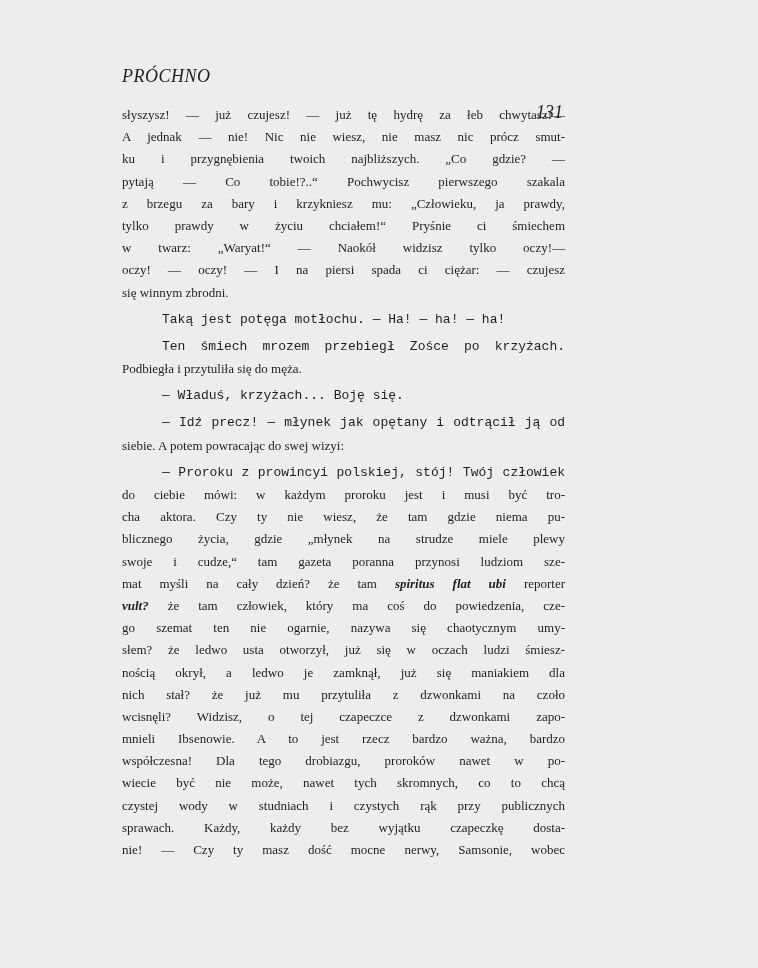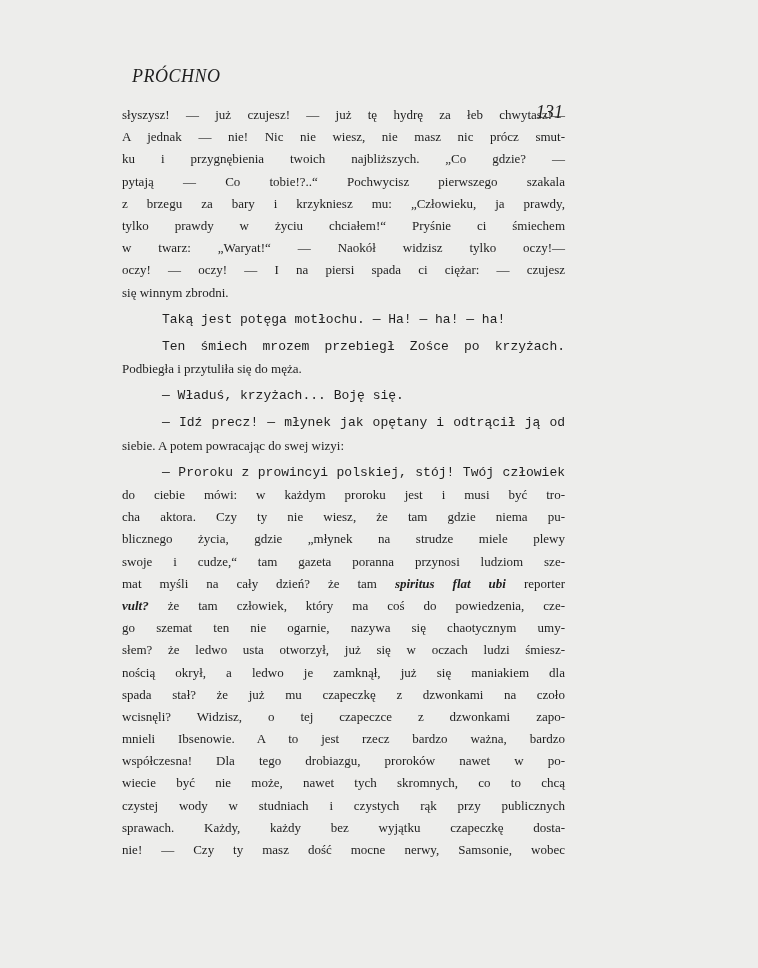--- a/index.html
+++ b/index.html
@@ -10,21 +10,21 @@
       overflow: hidden;
       font-family: "Liberation Serif", "DejaVu Serif", serif;
       color: #1e1e1e;
     }
     .header {
       position: absolute; left: 122px; top: 66px; width: 441px;
       height: 24px;
     }
     .running-title {
       position: absolute; left: 0; top: 0;
-      font-style: italic; font-size: 18px; letter-spacing: 0.5px; margin-left: 10px;
+      font-style: italic; font-size: 18px; letter-spacing: 0.5px;
     }
     .page-number {
       position: absolute; right: 0; top: 0;
       font-style: italic; font-size: 18px; margin-top: 36px;
     }
     .body-text {
       position: absolute; left: 122px; top: 104px; width: 443px;
       font-size: 13px; line-height: 22.2px;
     }
     .line {
@@ -80,21 +80,21 @@
     <span class="line indent">— Proroku z prowincyi polskiej, stój! Twój człowiek</span>
     <span class="line">do ciebie mówi: w każdym proroku jest i musi być tro-</span>
     <span class="line">cha aktora. Czy ty nie wiesz, że tam gdzie niema pu-</span>
     <span class="line">blicznego życia, gdzie „młynek na strudze miele plewy</span>
     <span class="line">swoje i cudze,“ tam gazeta poranna przynosi ludziom sze-</span>
     <span class="line"><span>mat myśli na cały dzień? że tam</span> <em>spiritus flat ubi</em> <span>reporter</span></span>
     <span class="line"><em>vult?</em> <span>że tam człowiek, który ma coś do powiedzenia, cze-</span></span>
     <span class="line">go szemat ten nie ogarnie, nazywa się chaotycznym umy-</span>
     <span class="line">słem? że ledwo usta otworzył, już się w oczach ludzi śmiesz-</span>
     <span class="line">nością okrył, a ledwo je zamknął, już się maniakiem dla</span>
-    <span class="line">spada stał? że już mu czapeczkę z dzwonkami na czoło</span>
+    <span class="line">nich stał? że już mu przytuliła z dzwonkami na czoło</span>
     <span class="line">wcisnęli? Widzisz, o tej czapeczce z dzwonkami zapo-</span>
     <span class="line">mnieli Ibsenowie. A to jest rzecz bardzo ważna, bardzo</span>
     <span class="line">współczesna! Dla tego drobiazgu, proroków nawet w po-</span>
     <span class="line">wiecie być nie może, nawet tych skromnych, co to chcą</span>
     <span class="line">czystej wody w studniach i czystych rąk przy publicznych</span>
     <span class="line">sprawach. Każdy, każdy bez wyjątku czapeczkę dosta-</span>
     <span class="line">nie! — Czy ty masz dość mocne nerwy, Samsonie, wobec</span>
   </div>
 </div>
 

